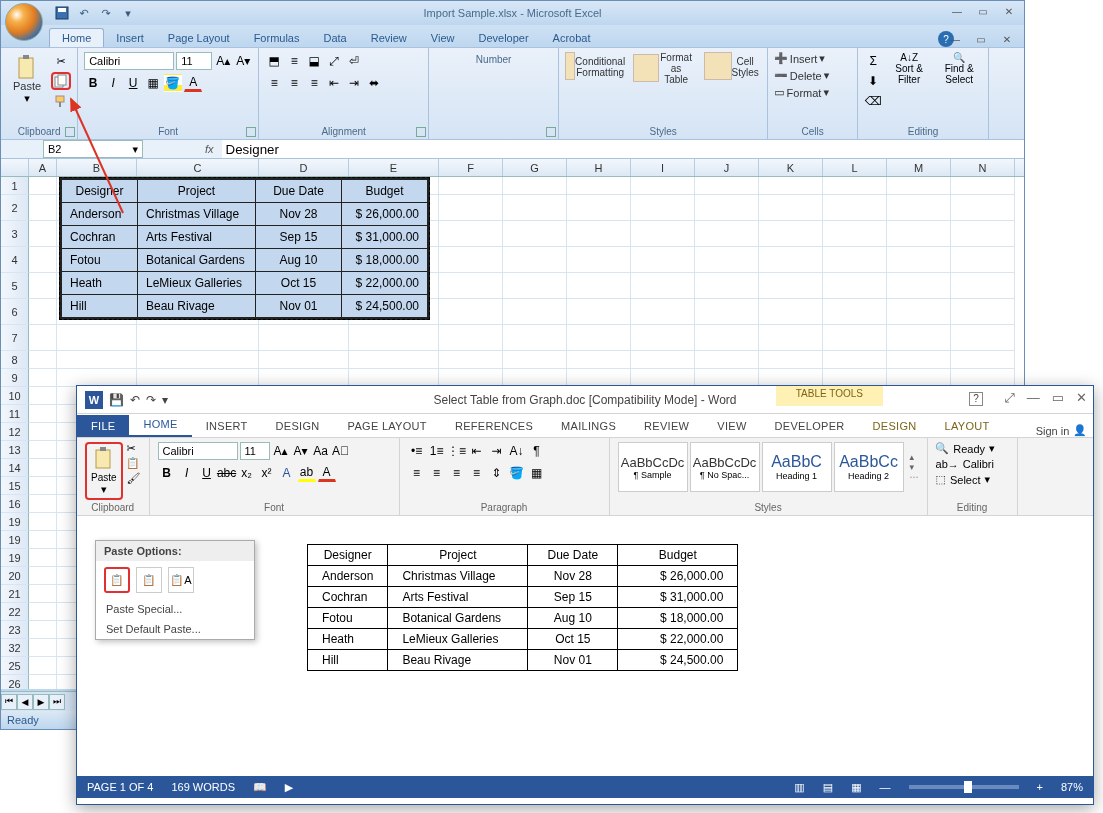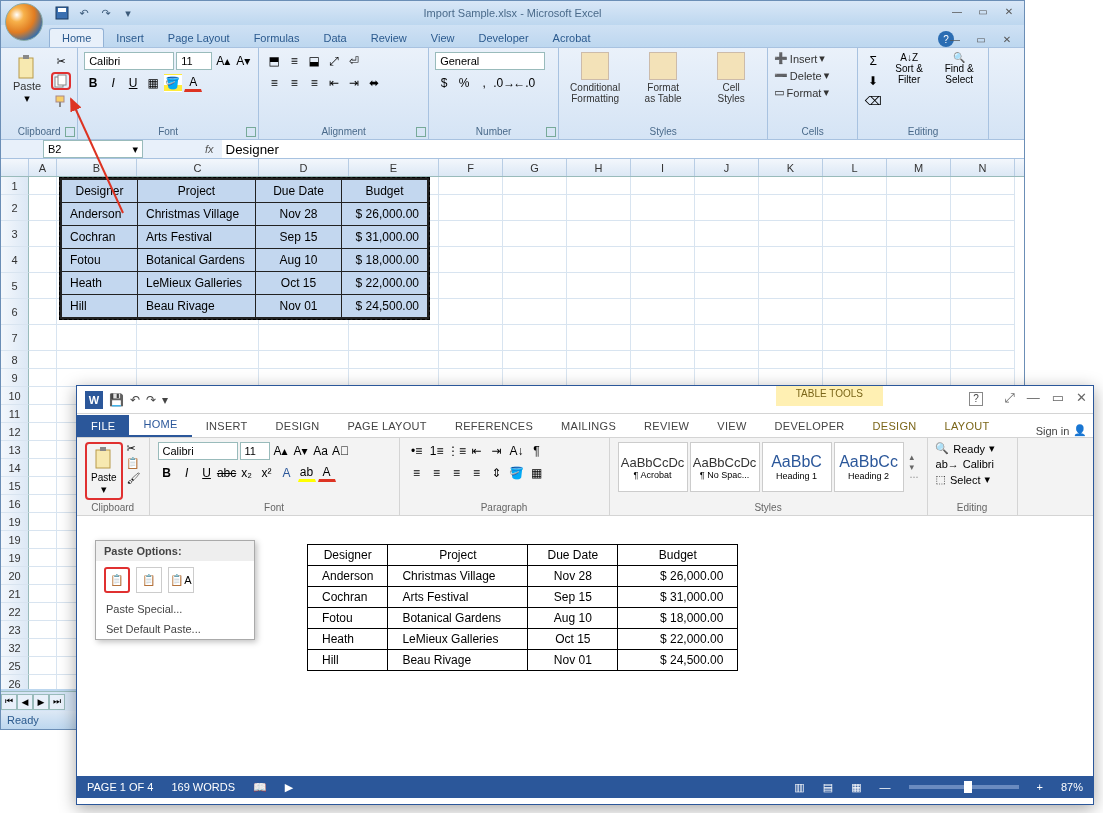--- a/index.html
+++ b/index.html
@@ -36,21 +36,21 @@
 
 .font-group { min-width: 180px; }
 .font-row { display: flex; gap: 2px; align-items: center; }
 .font-name { width: 90px; height: 18px; background: #fff; border: 1px solid #9bb; font-size: 11px; padding: 0 4px; }
 .font-size { width: 36px; height: 18px; background: #fff; border: 1px solid #9bb; font-size: 11px; padding: 0 4px; }
 .ic { width: 18px; height: 18px; display: inline-flex; align-items: center; justify-content: center; font-size: 12px; border: 1px solid transparent; }
 
 .number-group .num-sel { width: 110px; height: 18px; background: #fff; border: 1px solid #9bb; font-size: 11px; padding: 0 4px; }
 
 .styles-group .style-btns { display: flex; gap: 8px; }
-.styles-group .style-btn { display: flex; flex-direction: column; align-items: center; font-size: 10px; color: #333; width: 60px; }
+.styles-group .style-btn { display: flex; flex-direction: row; align-items: center; font-size: 10px; color: #333; width: 60px; justify-content: center; }
 .styles-group .style-btn .icon { width: 28px; height: 28px; background: #f3e2b8; border: 1px solid #cba; margin-bottom: 2px; }
 
 .cells-group .cell-row { display: flex; align-items: center; gap: 2px; font-size: 11px; color: #333; }
 
 .editing-group .edit-col { display: flex; flex-direction: column; gap: 2px; }
 .editing-group .edit-big { display: flex; flex-direction: column; align-items: center; font-size: 10px; width: 46px; }
 
 
 .excel-formula-bar { height: 20px; background: #e8f0fa; border-top: 1px solid #a8c2e0; border-bottom: 1px solid #a8c2e0; display: flex; align-items: center; font-size: 11px; }
 .name-box { width: 100px; border: 1px solid #9bb; background: #fff; height: 18px; margin: 0 2px; padding: 0 4px; display: flex; align-items: center; justify-content: space-between; }
@@ -253,30 +253,20 @@
           <span class="ic">⇤</span>
           <span class="ic">⇥</span>
           <span class="ic">⬌</span>
         </div>
       </div>
       <div class="ribbon-group-label">Alignment</div>
       <div class="dialog-launcher"></div>
     </div>
 
     <div class="ribbon-group number-group" style="min-width:130px">
-      <div class="ribbon-group-body" style="flex-direction:column;gap:4px">
-        <input class="num-sel" value="General" style="">
-        <div class="font-row">
-          <span class="ic">$</span>
-          <span class="ic">%</span>
-          <span class="ic">,</span>
-          <span class="ic">.0→</span>
-          <span class="ic">←.0</span>
-        </div>
-      </div>
       <div class="ribbon-group-label">Number</div>
       <div class="dialog-launcher"></div>
     </div>
 
     <div class="ribbon-group styles-group" style="min-width:170px">
       <div class="ribbon-group-body style-btns">
         <div class="style-btn">
             <div class="icon"></div>
             <span style="white-space:pre-line;text-align:center">Conditional
 Formatting</span>
@@ -866,20 +856,21 @@
 
 <div class="word-window">
   <div class="word-titlebar">
     <div class="word-qat">
       <div class="word-icon">W</div>
       <span>💾</span>
       <span>↶</span>
       <span>↷</span>
       <span>▾</span>
     </div>
+    <div class="word-title-text">Select Table from Graph.doc [Compatibility Mode] - Word</div>
     <div class="word-tabletools">TABLE TOOLS</div>
     <div class="word-help">?</div>
     <div class="word-win-controls">
       <span>⤢</span>
       <span>—</span>
       <span>▭</span>
       <span>✕</span>
     </div>
   </div>
 
@@ -977,21 +968,21 @@
           <span class="ic">▦</span>
         </div>
       </div>
       <div class="word-group-label">Paragraph</div>
     </div>
 
     <div class="word-group" style="min-width:310px">
       <div class="word-styles-gallery" id="word-styles-gallery">
           <div class="style-item ">
             <div class="preview">AaBbCcDc</div>
-            <div>¶ Acrobat</div>
+            <div>¶ Sample</div>
           </div>
           <div class="style-item ">
             <div class="preview">AaBbCcDc</div>
             <div>¶ No Spac...</div>
           </div>
           <div class="style-item h1">
             <div class="preview">AaBbC</div>
             <div>Heading 1</div>
           </div>
           <div class="style-item h1">

